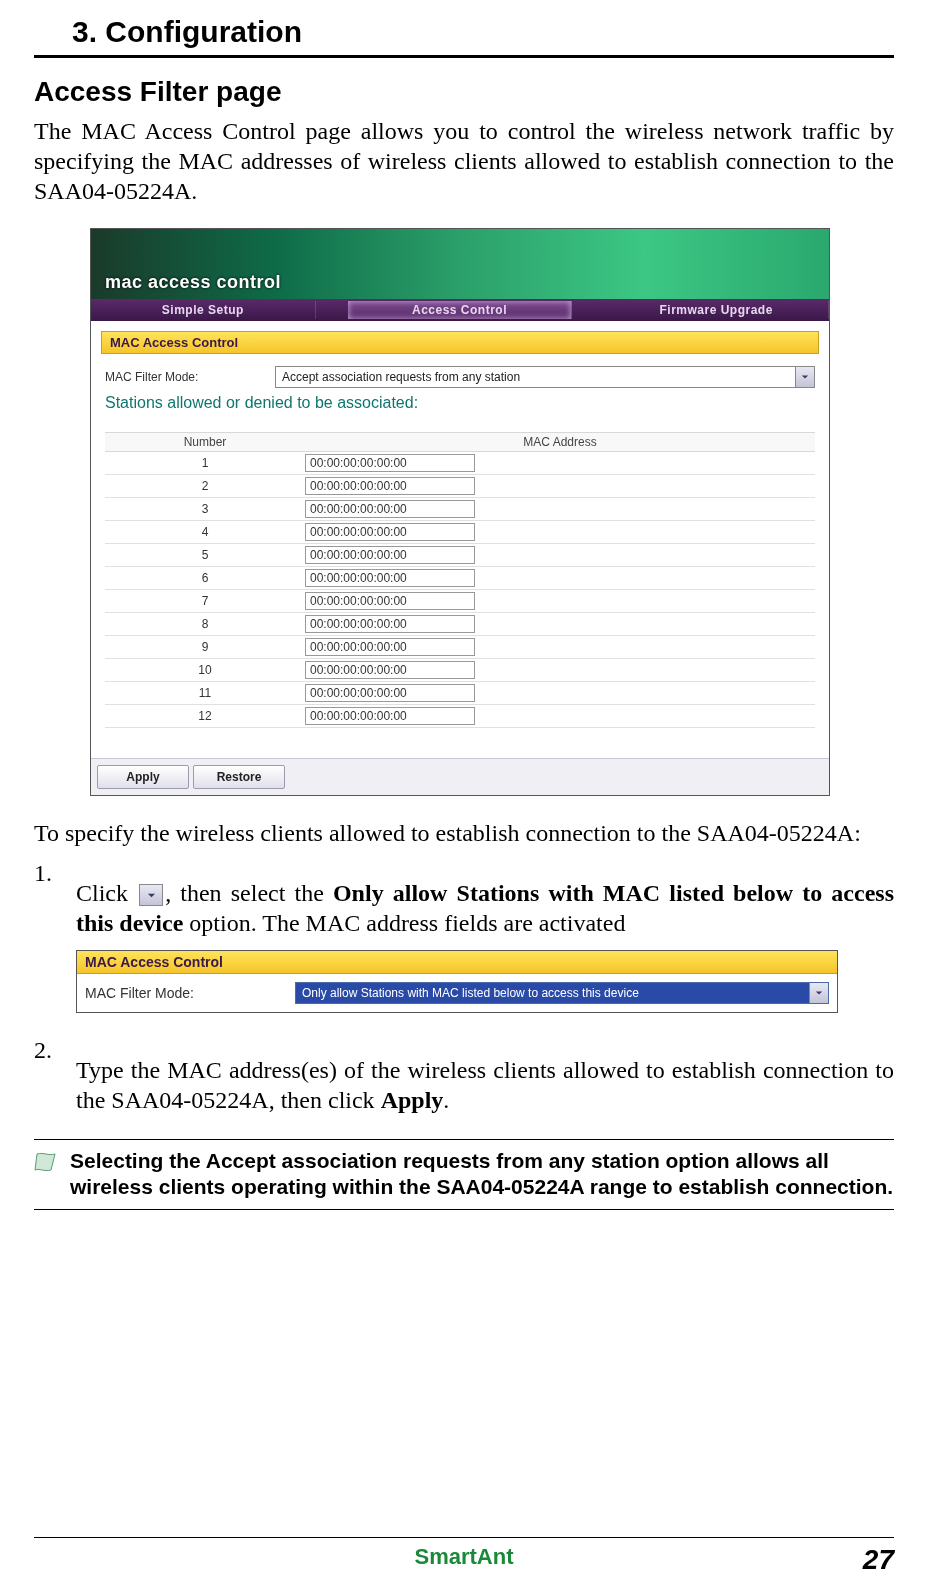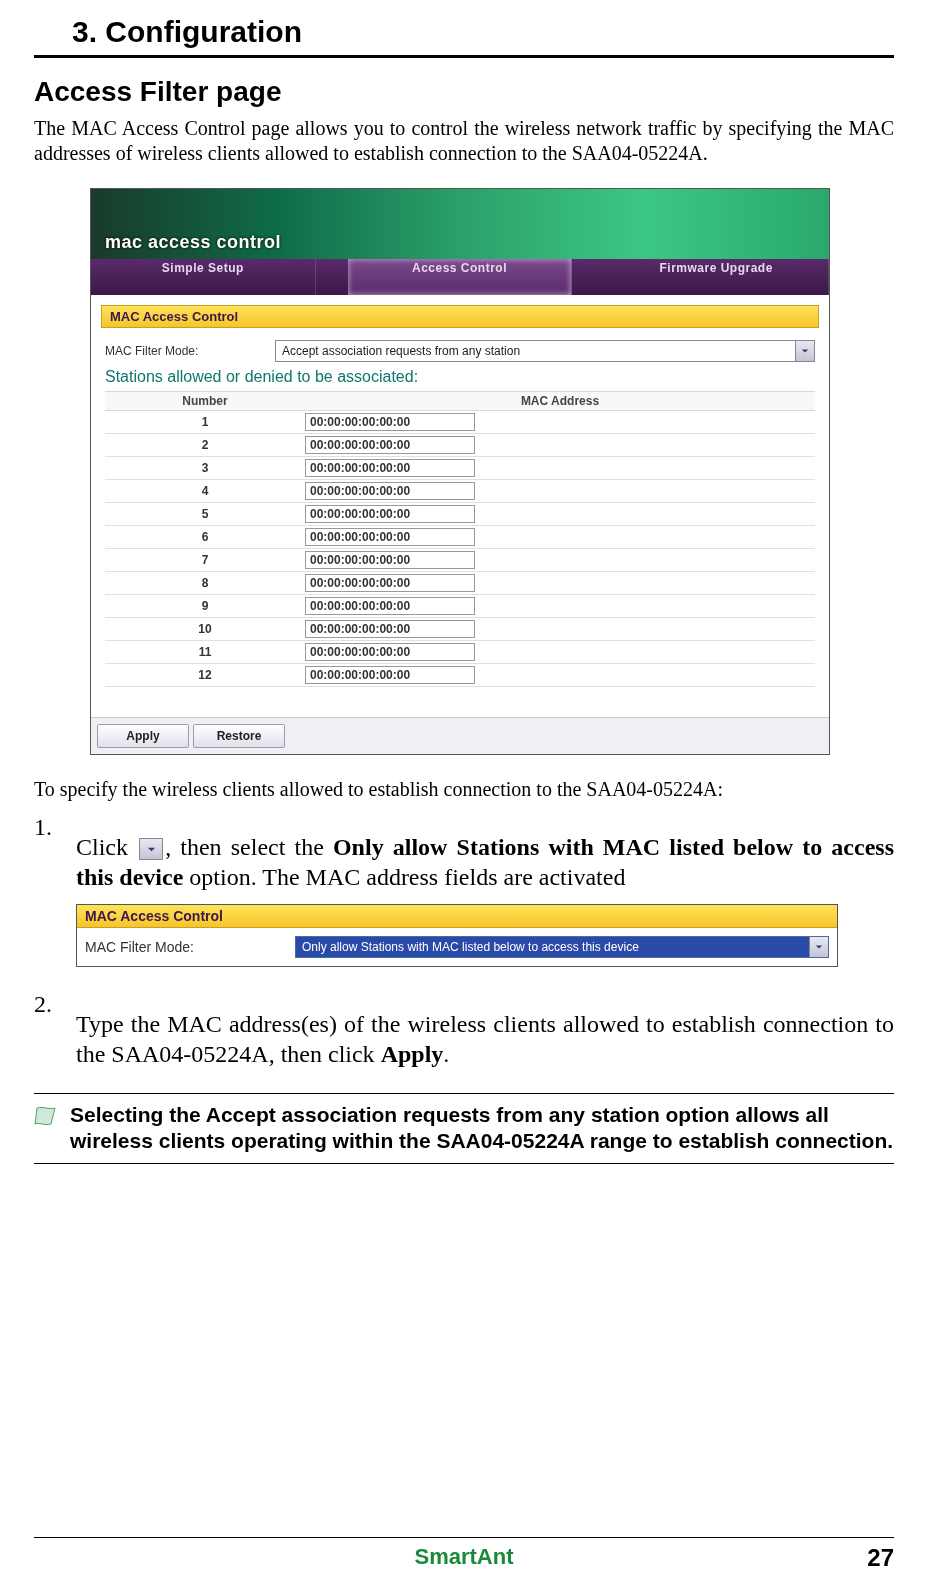--- a/index.html
+++ b/index.html
@@ -26,21 +26,21 @@
     border-top: 3px solid #000;
     margin: 0 0 18px 0;
   }
   .section-heading {
     font-weight: bold;
     font-size: 28px;
     margin: 0 0 8px 0;
   }
   .body-text {
     font-family: "Times New Roman", Times, serif;
-    font-size: 20px;
+    font-size: 24px;
     line-height: 1.25;
     text-align: justify;
     margin: 0 0 22px 0;
   }
   .screenshot {
     margin: 0 0 22px 56px;
     width: 740px;
   }
   .shot-border {
     border: 1px solid #555;
@@ -60,23 +60,24 @@
     font-size: 18px;
     letter-spacing: 0.5px;
     position: absolute;
     left: 14px;
     bottom: 6px;
     text-shadow: 0 0 3px #000;
   }
   .tabbar {
     display: flex;
     background: linear-gradient(#5a2a6a, #3a1848);
-    height: 36px;
+    height: 22px;
     font-size: 12px;
     color: #e8d8f0;
+    align-items: center;
     gap: 32px;
   }
   .tab {
     flex: 1;
     text-align: center;
     font-weight: bold;
     letter-spacing: 0.5px;
     border-right: 1px solid rgba(255,255,255,0.15);
     padding: 2px 0;
   }
@@ -123,24 +124,23 @@
     align-items: center;
     justify-content: center;
   }
   .select-arrow svg { width: 8px; height: 8px; }
   .subhead {
     font-size: 16px;
     color: #0f766e;
     padding: 4px 14px;
   }
   .mac-table {
-    margin: 1px 14px 12px 14px;
+    margin: 16px 14px 12px 14px;
     border-top: 1px solid #d8d8d8;
     font-size: 12px;
-    font-weight: bold;
   }
   .mac-head {
     display: flex;
     border-bottom: 1px solid #d8d8d8;
     color: #444;
     background: #f8f8f8;
   }
   .mac-head .c1 { width: 200px; text-align: center; padding: 2px 0;}
   .mac-head .c2 { flex: 1; text-align: center; padding: 2px 0;}
   .mac-row {
@@ -287,21 +287,22 @@
   }
   .product {
     font-weight: bold;
     font-size: 22px;
     color: #1a8a3a;
     width: 100%;
     text-align: center;
   }
   .pagen {
     font-weight: bold;
-    font-size: 24px;
+    font-style: italic;
+    font-size: 28px;
     position: absolute;
     right: 0;
   }
 </style>
 </head>
 <body>
 
 <div class="page">
   <div class="chapter-heading">3. Configuration</div>
   <hr class="rule-thick">

